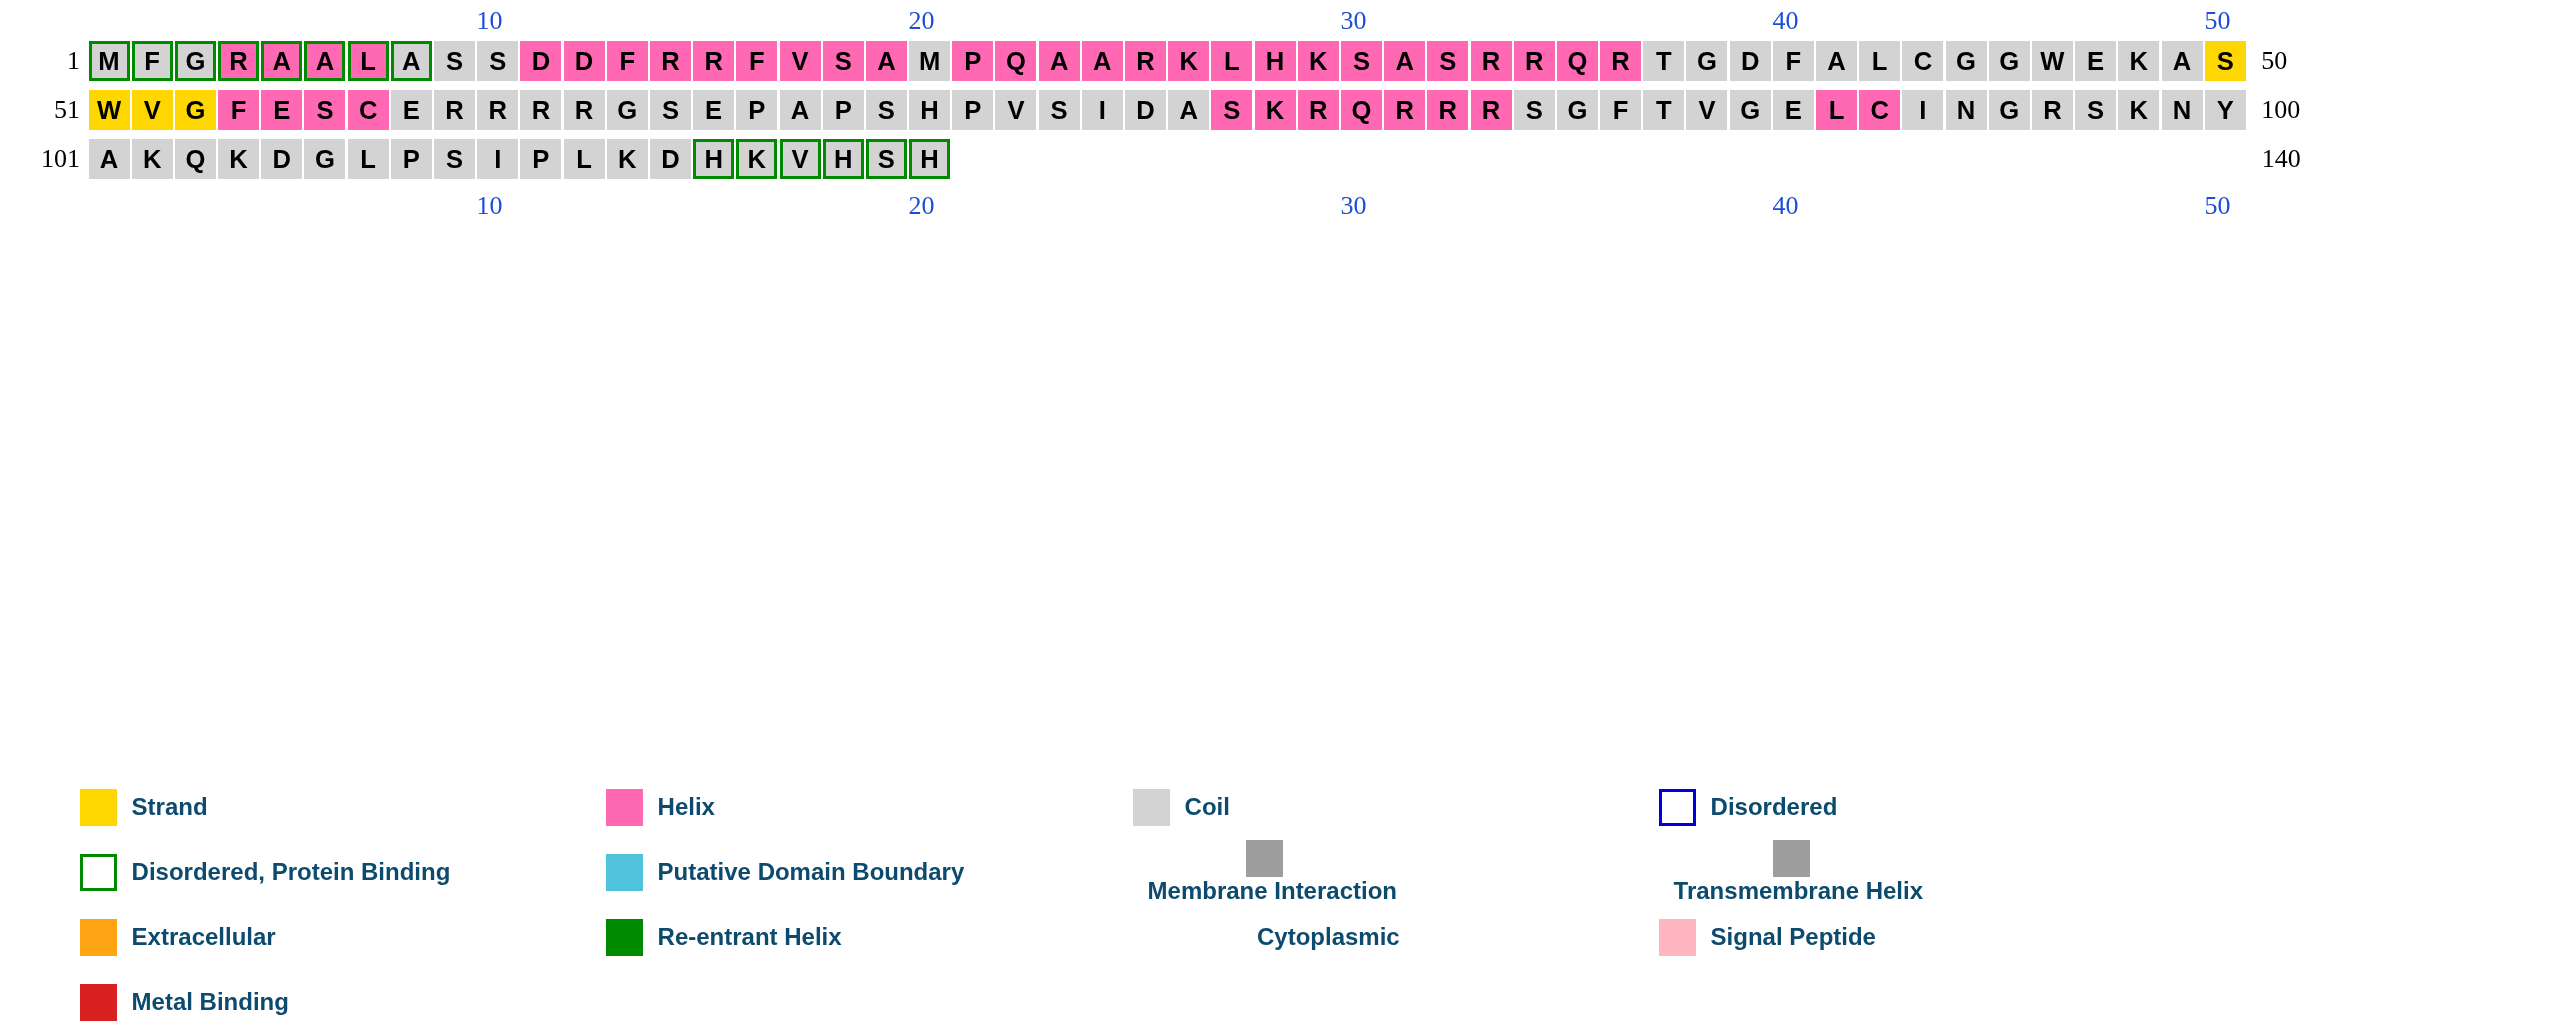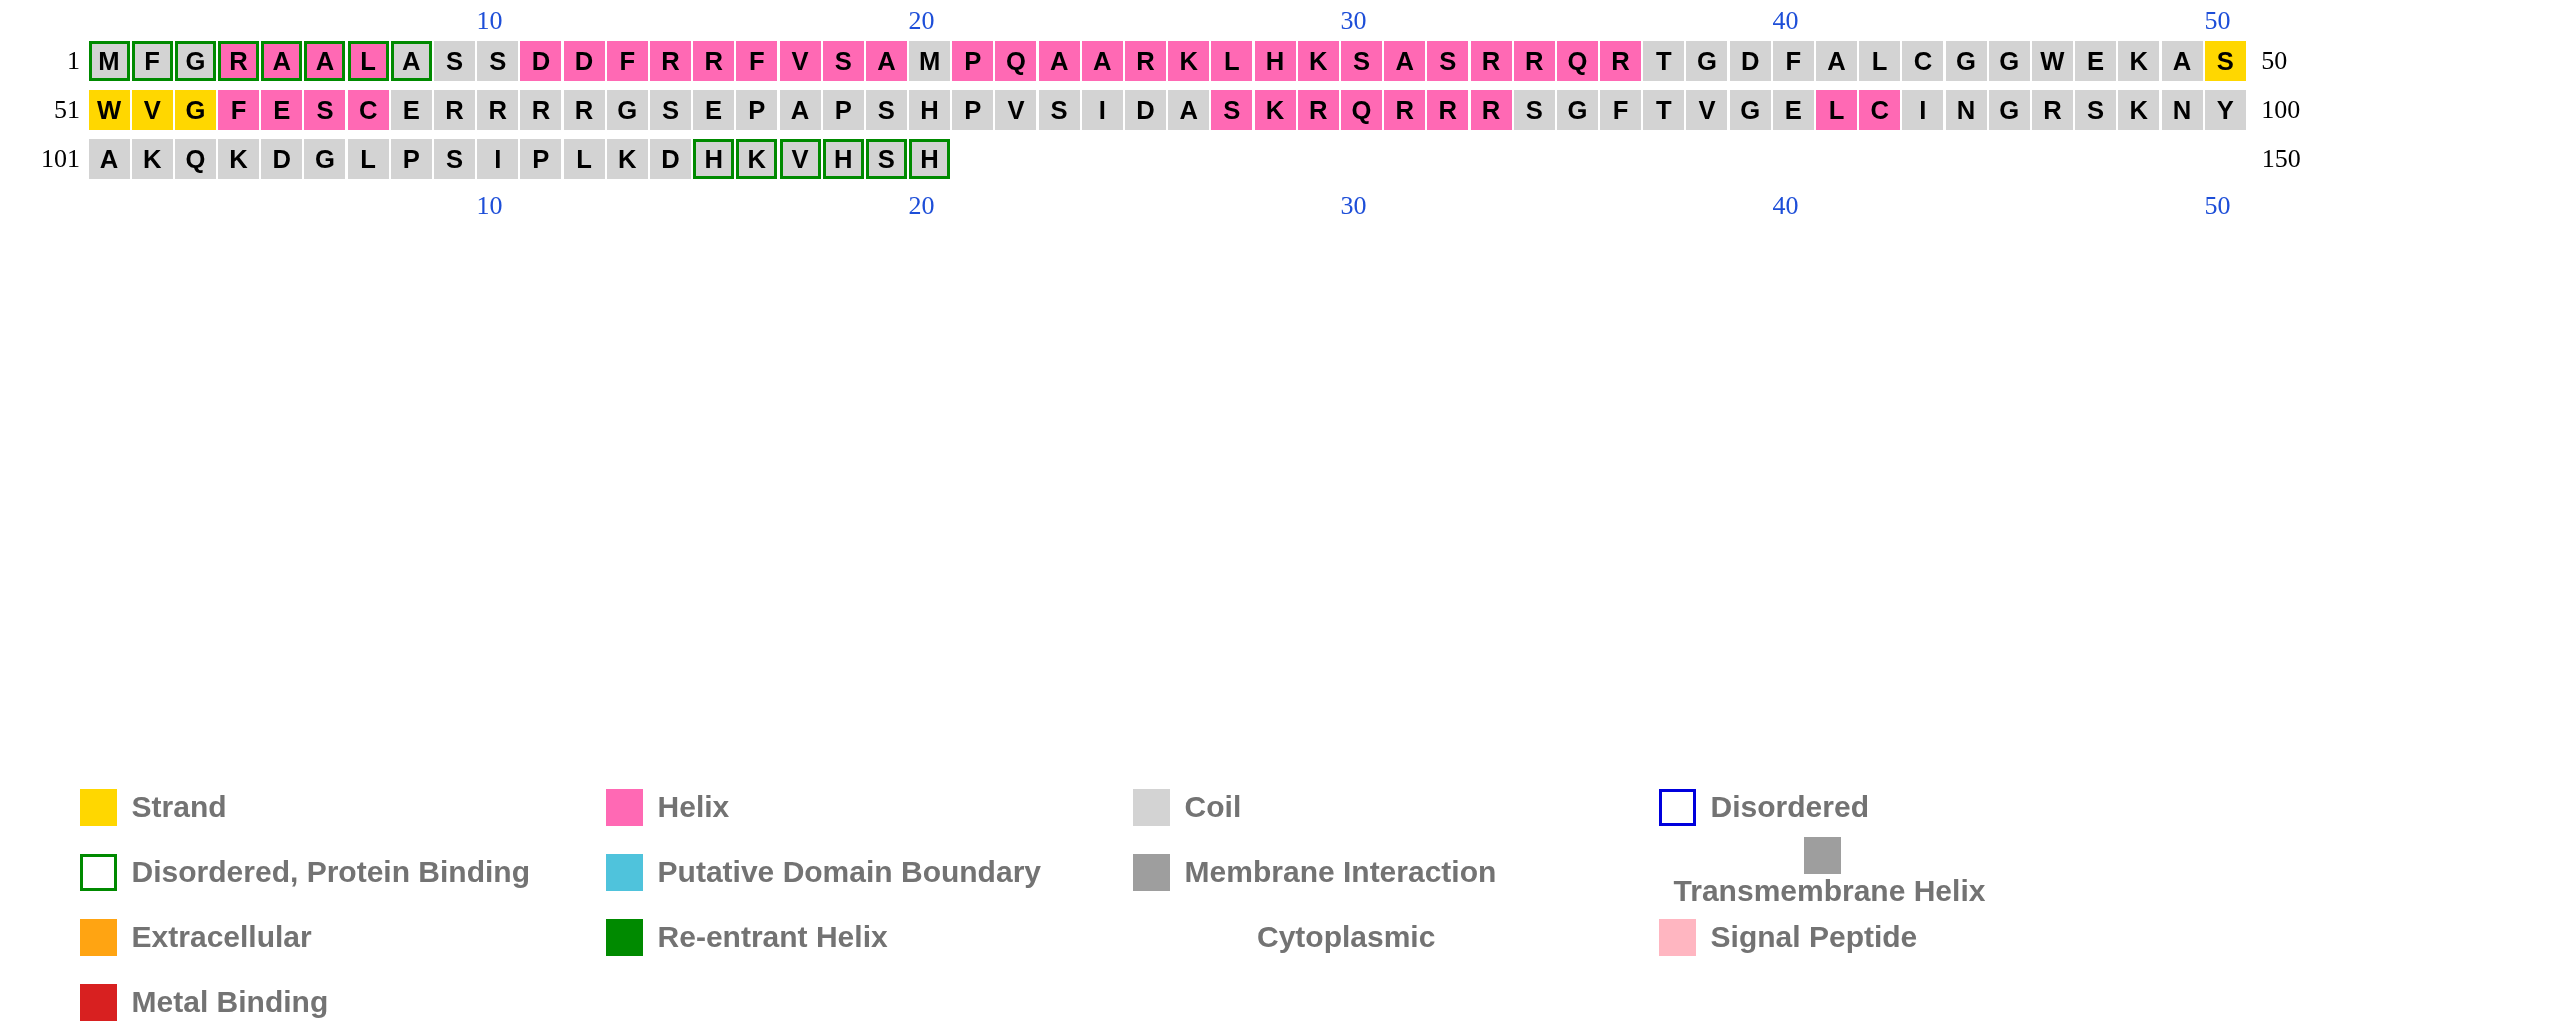--- a/index.html
+++ b/index.html
@@ -70,22 +70,22 @@
   .swatch{
     width:37px;height:37px;
     flex:0 0 auto;
     box-sizing:border-box;
   }
   .swatch.empty{background:transparent;}
   .swatch.outline-green{background:#fff;border:3px solid #008a00;}
   .swatch.outline-blue{background:#fff;border:3px solid #0000dd;}
   .leglabel{
     font-family:"Liberation Sans",sans-serif;
-    font-weight:bold;font-size:30px;
-    color:#737373;white-space:nowrap;
+    font-weight:bold;font-size:24px;
+    color:#0c4a6e;white-space:nowrap;
     margin-left:14.6px;
   }
   .leglabel.nopad{margin-left:0;}
 </style>
 </head>
 <body>
 
 <div class="sheet">
 
   <div class="ruler" id="top-ruler" style="margin-top:4.9px;">
@@ -229,21 +229,21 @@
           <div class="cell coil" title="K">K</div>
           <div class="cell coil" title="D">D</div>
           <div class="cell coil dpb" title="H">H</div>
           <div class="cell coil dpb" title="K">K</div>
           <div class="cell coil dpb" title="V">V</div>
           <div class="cell coil dpb" title="H">H</div>
           <div class="cell coil dpb" title="S">S</div>
           <div class="cell coil dpb" title="H">H</div>
         </div>
         <div style="width: 1296px; flex: 0 0 auto;"></div>
-        <div class="rowlabel right">150</div>
+        <div class="rowlabel right">140</div>
       </div>
     </div>
 
   <div class="ruler" id="bottom-ruler" style="margin-top:6px;">
       <div class="tick" style="left: 453px;">10</div>
       <div class="tick" style="left: 885px;">20</div>
       <div class="tick" style="left: 1317px;">30</div>
       <div class="tick" style="left: 1749px;">40</div>
       <div class="tick" style="left: 2181px;">50</div>
     </div>
@@ -269,21 +269,21 @@
       </div>
       <div class="legrow" style="position: relative;">
         <div class="legitem" style="position: absolute; left: 526px;">
           <span class="swatch" style="background: rgb(79, 195, 220);"></span>
           <span class="leglabel">Putative Domain Boundary</span>
         </div>
         <div class="legitem" style="position: absolute; left: 0px;">
           <span class="swatch outline-green"></span>
           <span class="leglabel">Disordered, Protein Binding</span>
         </div>
-        <div class="legitem" style="position: absolute; left: 1053px;">
+        <div class="legitem" style="position: absolute; left: 1053px; flex-direction: column;">
           <span class="swatch" style="background: rgb(158, 158, 158);"></span>
           <span class="leglabel">Membrane Interaction</span>
         </div>
         <div class="legitem" style="position: absolute; left: 1579px; flex-direction: column;">
           <span class="swatch" style="background: rgb(158, 158, 158);"></span>
           <span class="leglabel">Transmembrane Helix</span>
         </div>
       </div>
       <div class="legrow" style="position: relative;">
         <div class="legitem" style="position: absolute; left: 0px; text-align: center;">

